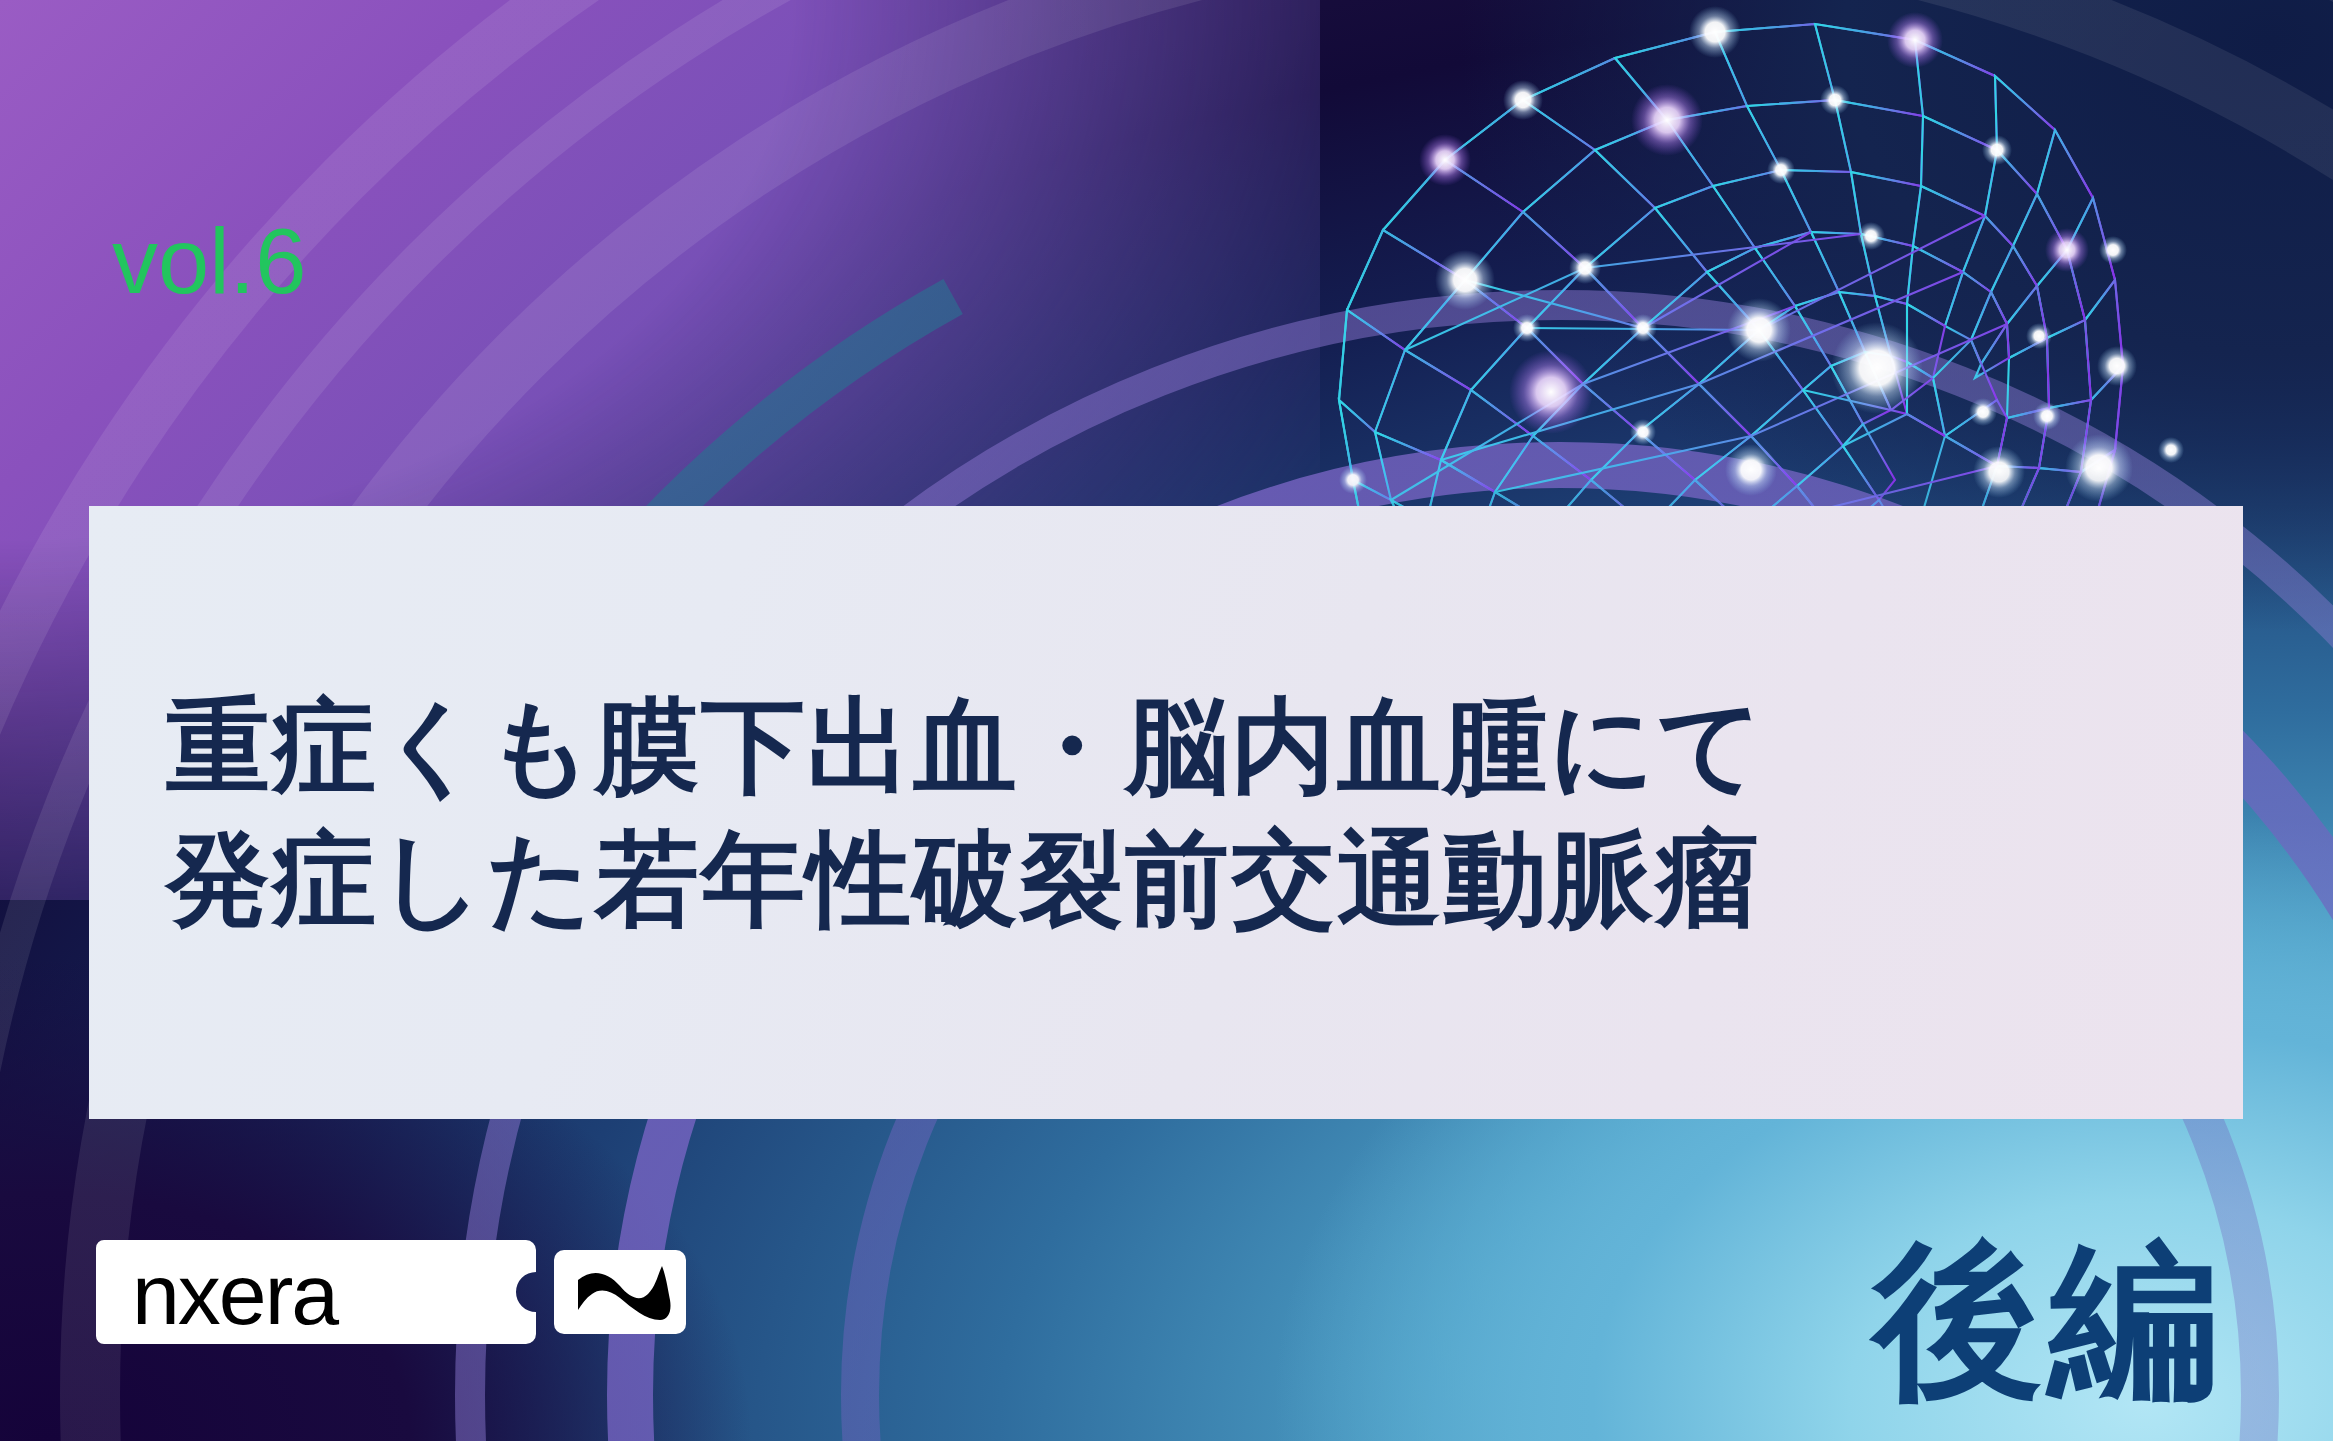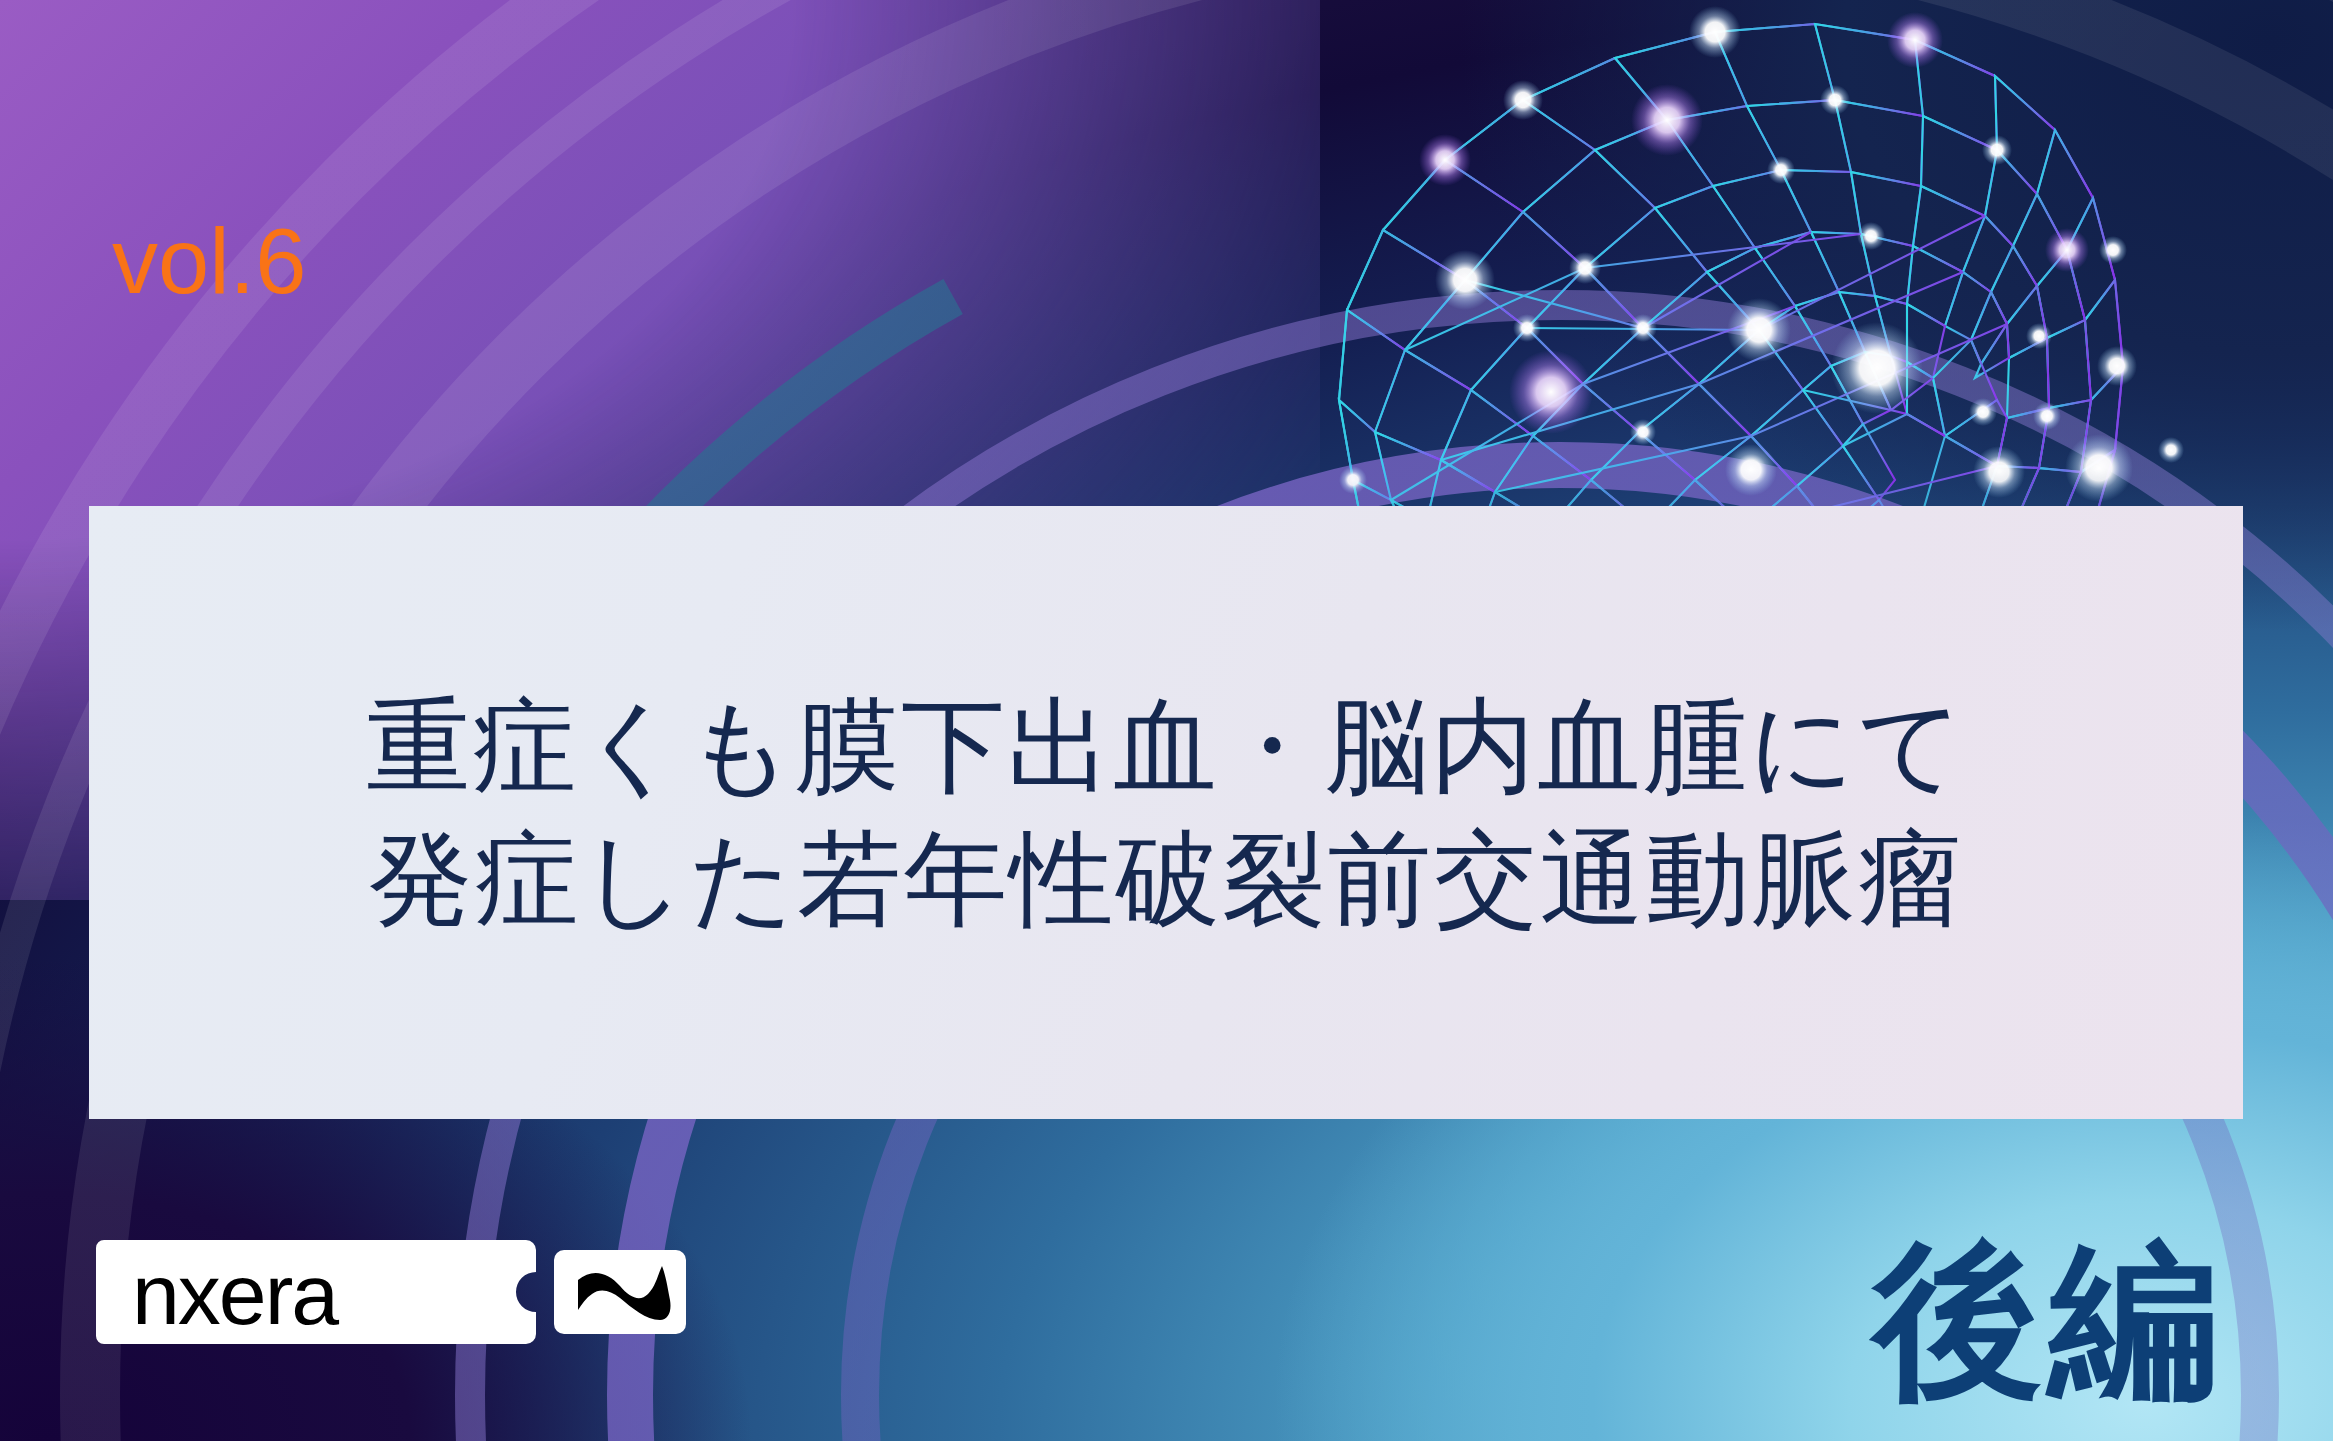--- a/index.html
+++ b/index.html
@@ -45,33 +45,33 @@
   .brain svg{width:100%;height:100%;}
 
   
   .kicker{
     position:absolute;left:84px;top:72px;
     font-size:122px;line-height:1.0;font-weight:400;color:#ffffff;
     letter-spacing:-1px;white-space:nowrap;
   }
   .volume{
     position:absolute;left:112px;top:215px;
-    font-size:92px;line-height:1.0;font-weight:400;color:#f97316;
+    font-size:92px;line-height:1.0;font-weight:400;color:#22c55e;
     letter-spacing:0px;white-space:nowrap;
   }
 
   
   .panel{
     position:absolute;left:89px;top:506px;width:2154px;height:613px;
     background:linear-gradient(112deg,#e7ecf4 0%, #e7eaf3 28%, #e8e6f0 55%, #eae4ef 75%, #ece3ee 100%);
   }
   .panel-title{
     position:absolute;left:50%;top:50%;transform:translate(-50%,-50%);
-    width:2000px;text-align:center;
-    color:#15284f;font-weight:400;
+    width:2000px;text-align:left;
+    color:#15284f;font-weight:700;
     font-size:104px;line-height:1.28;
     letter-spacing:2px;white-space:pre-line;
   }
 
   
   .logo{position:absolute;left:88px;top:1232px;width:700px;height:120px;padding-left:8px;}
   .logo svg{width:100%;height:100%;}
 
   
   .part-label{

